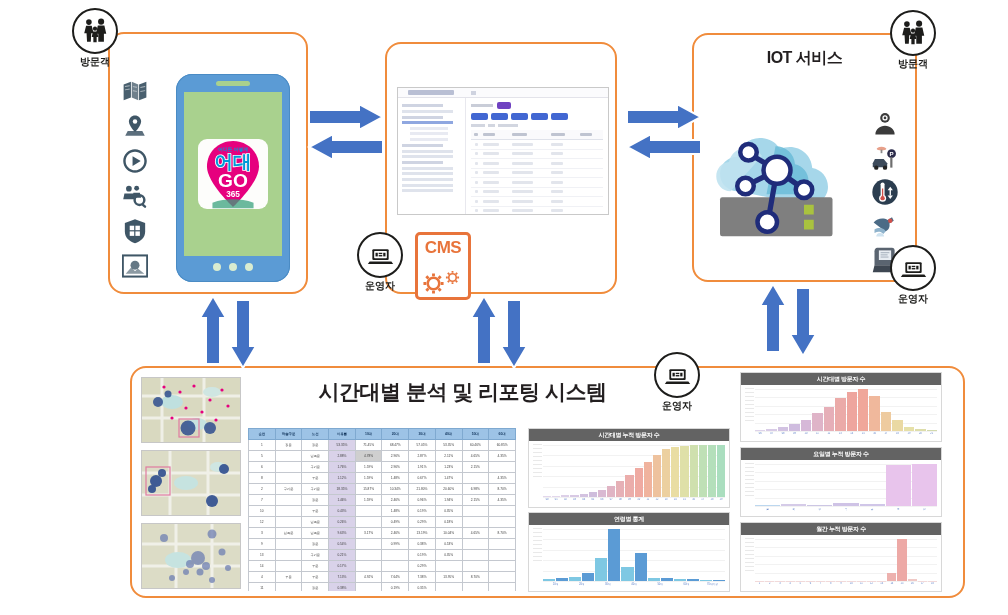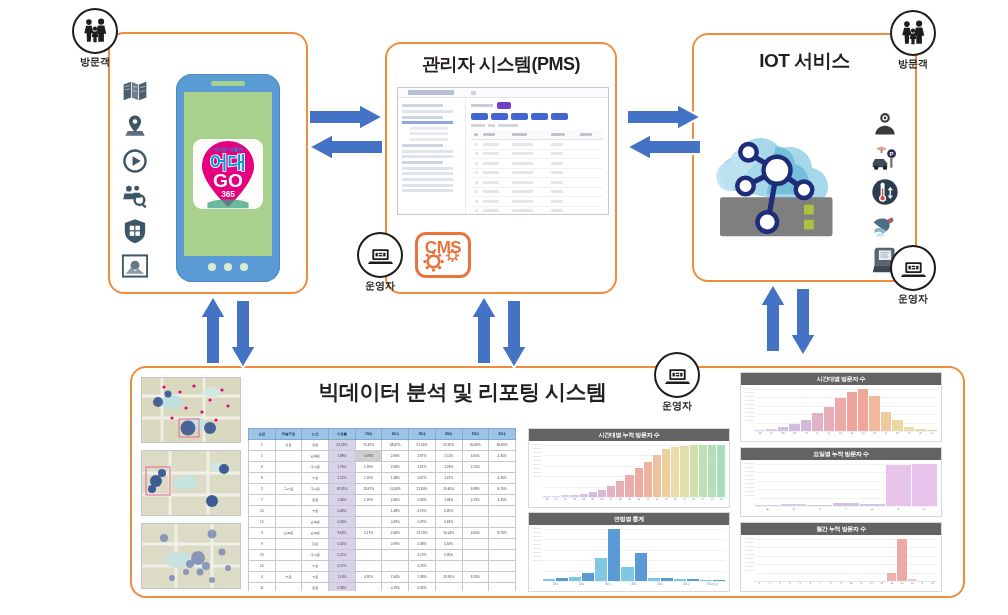--- a/index.html
+++ b/index.html
@@ -64,22 +64,22 @@
   
   .rail{position:absolute;display:flex;flex-direction:column;gap:9px;align-items:center;}
   .rail .ic{width:26px;height:26px;color:#3F5666;}
 
   
   .iotrail{position:absolute;display:flex;flex-direction:column;gap:6px;align-items:center;}
   .iotrail .ic{width:28px;height:28px;}
 
   
   .msbox{
-    position:absolute;width:56px;height:46px;border:3px solid #E8743B;
-    border-radius:11px;box-sizing:border-box;background:#fff;
+    position:absolute;width:56px;height:68px;border:3px solid #E8743B;
+    border-radius:5px;box-sizing:border-box;background:#fff;
   }
   .msbox .lbl{
     position:absolute;left:0;right:0;top:3px;text-align:center;
     font-size:17px;font-weight:bold;color:#E8743B;letter-spacing:-0.5px;
   }
 
   
   .pmsshot{
     position:absolute;background:#ffffff;border:1px solid #c9c9c9;
     overflow:hidden;box-sizing:border-box;
@@ -307,21 +307,21 @@
             <use href="#sym-peoplesearch"></use>
           </svg></span>
       <span class="ic"><svg viewBox="0 0 64 64" width="26" height="26">
             <use href="#sym-shield"></use>
           </svg></span>
       <span class="ic"><svg viewBox="0 0 64 64" width="26" height="26">
             <use href="#sym-photoframe"></use>
           </svg></span>
     </div>
 
-    <div class="phone" style="left:66px;top:40px;width:104px;height:208px;">
+    <div class="phone" style="left:66px;top:40px;width:104px;height:208px;padding-left:10px;">
       <div class="speaker"></div>
       <div class="screen">
         <div class="appicon">
           <svg viewBox="0 0 100 108" width="70" height="74">
             <path d="M50 6C29 6 12 22 12 43c0 24 38 59 38 59s38-35 38-59C88 22 71 6 50 6z" fill="#E6007E"></path>
             <text x="50" y="20" font-size="7" fill="#0099D8" text-anchor="middle" font-family="Liberation Sans, sans-serif" font-weight="bold">어디든 어떻게</text>
             <text x="50" y="45" font-size="27" fill="#0099D8" text-anchor="middle" font-family="Liberation Sans, sans-serif" font-weight="bold" stroke="#fff" stroke-width="2.5" paint-order="stroke">어대</text>
             <text x="50" y="73" font-size="28" fill="#fff" text-anchor="middle" font-family="Liberation Sans, sans-serif" font-weight="bold">GO</text>
             <text x="50" y="88" font-size="12" fill="#fff" text-anchor="middle" font-family="Liberation Sans, sans-serif" font-weight="bold">365</text>
             <path d="M20 96c10-4 20-5 30-5s20 1 30 5v8H20z" fill="#3aa17e" opacity=".75"></path>
@@ -335,21 +335,20 @@
   <div class="actor" style="left:72px;top:8px;">
     <div class="ring">
       <svg viewBox="0 0 64 64" width="30" height="30">
           <use href="#sym-family"></use>
         </svg>
     </div>
     <div class="cap">방문객</div>
   </div>
 
   <div class="panel" style="left:385px;top:42px;width:232px;height:252px;">
-    <div class="panel-title" style="top:8px;font-size:18px;">관리자 시스템(PMS)</div>
 
     <div class="pmsshot" style="left:10px;top:43px;width:212px;height:128px;">
       <div class="pms-top">
         <div class="pms-brand"></div>
         <div class="pms-ham"></div>
       </div>
       <div class="pms-body">
         <div class="pms-side">
           <div class="grp"></div>
           <div class="it"></div>
@@ -548,21 +547,21 @@
   <div class="actor" style="left:357px;top:232px;">
     <div class="ring">
       <svg viewBox="0 0 64 64" width="29" height="29">
           <use href="#sym-laptop"></use>
         </svg>
     </div>
     <div class="cap">운영자</div>
   </div>
 
   <div class="panel" style="left:692px;top:33px;width:225px;height:249px;">
-    <div class="panel-title" style="top:13px;font-size:19px;">IOT 서비스</div>
+    <div class="panel-title" style="top:13px;font-size:16px;">IOT 서비스</div>
 
     <svg viewBox="0 0 200 170" style="position:absolute;left:14px;top:65px;width:150px;height:160px;">
       <path d="M40 100c-14 0-24-10-24-23s10-23 23-23c2-14 15-25 30-25 12 0 22 6 27 15 4-2 9-3 13-3 16 0 29 12 30 28 12 2 21 12 21 25 0 14-12 25-26 25z" fill="#9ED4E8" opacity=".92"></path>
       <path d="M30 100c-11 0-19-9-19-20 0-10 7-18 17-19 2-11 12-19 23-19 9 0 17 4 21 11z" fill="#BFE2F0" opacity=".9"></path>
       <path d="M90 40c14 0 25 10 26 24 10 2 18 11 18 22 0 8-4 14-10 18H78z" fill="#6BBCD8" opacity=".85"></path>
       <rect x="16" y="108" width="150" height="52" rx="3" fill="#7F7F7F"></rect>
       <rect x="128" y="118" width="13" height="13" fill="#A9C23F"></rect>
       <rect x="128" y="138" width="13" height="13" fill="#A9C23F"></rect>
       <g stroke="#1F2C7A" stroke-width="7" fill="none" stroke-linecap="round">
         <path d="M92 72L55 50"></path>
@@ -610,21 +609,21 @@
   <div class="actor" style="left:890px;top:245px;">
     <div class="ring">
       <svg viewBox="0 0 64 64" width="29" height="29">
           <use href="#sym-laptop"></use>
         </svg>
     </div>
     <div class="cap">운영자</div>
   </div>
 
   <div class="panel" style="left:130px;top:366px;width:835px;height:232px;">
-    <div class="panel-title" style="top:10px;font-size:21px;left:90px;right:260px;">빅데이터 분석 및 리포팅 시스템</div>
+    <div class="panel-title" style="top:10px;font-size:21px;left:90px;right:260px;">시간대별 분석 및 리포팅 시스템</div>
 
     <div class="mapthumb" style="left:9px;top:9px;width:98px;height:64px;">
       <svg viewBox="0 0 98 64" width="98" height="64">
         <rect width="98" height="64" fill="#d9d9c0"></rect>
         <path d="M0 18h98M0 40h98M20 0v64M62 0v64" stroke="#efefe6" stroke-width="3" fill="none"></path>
         <ellipse cx="30" cy="24" rx="11" ry="7" fill="#bfe0df"></ellipse>
         <ellipse cx="70" cy="14" rx="9" ry="5" fill="#cfe6e2"></ellipse>
         <ellipse cx="55" cy="46" rx="10" ry="6" fill="#c6e3e0"></ellipse>
         <g fill="#E6007E">
             <circle cx="22" cy="9" r="1.6"></circle>

